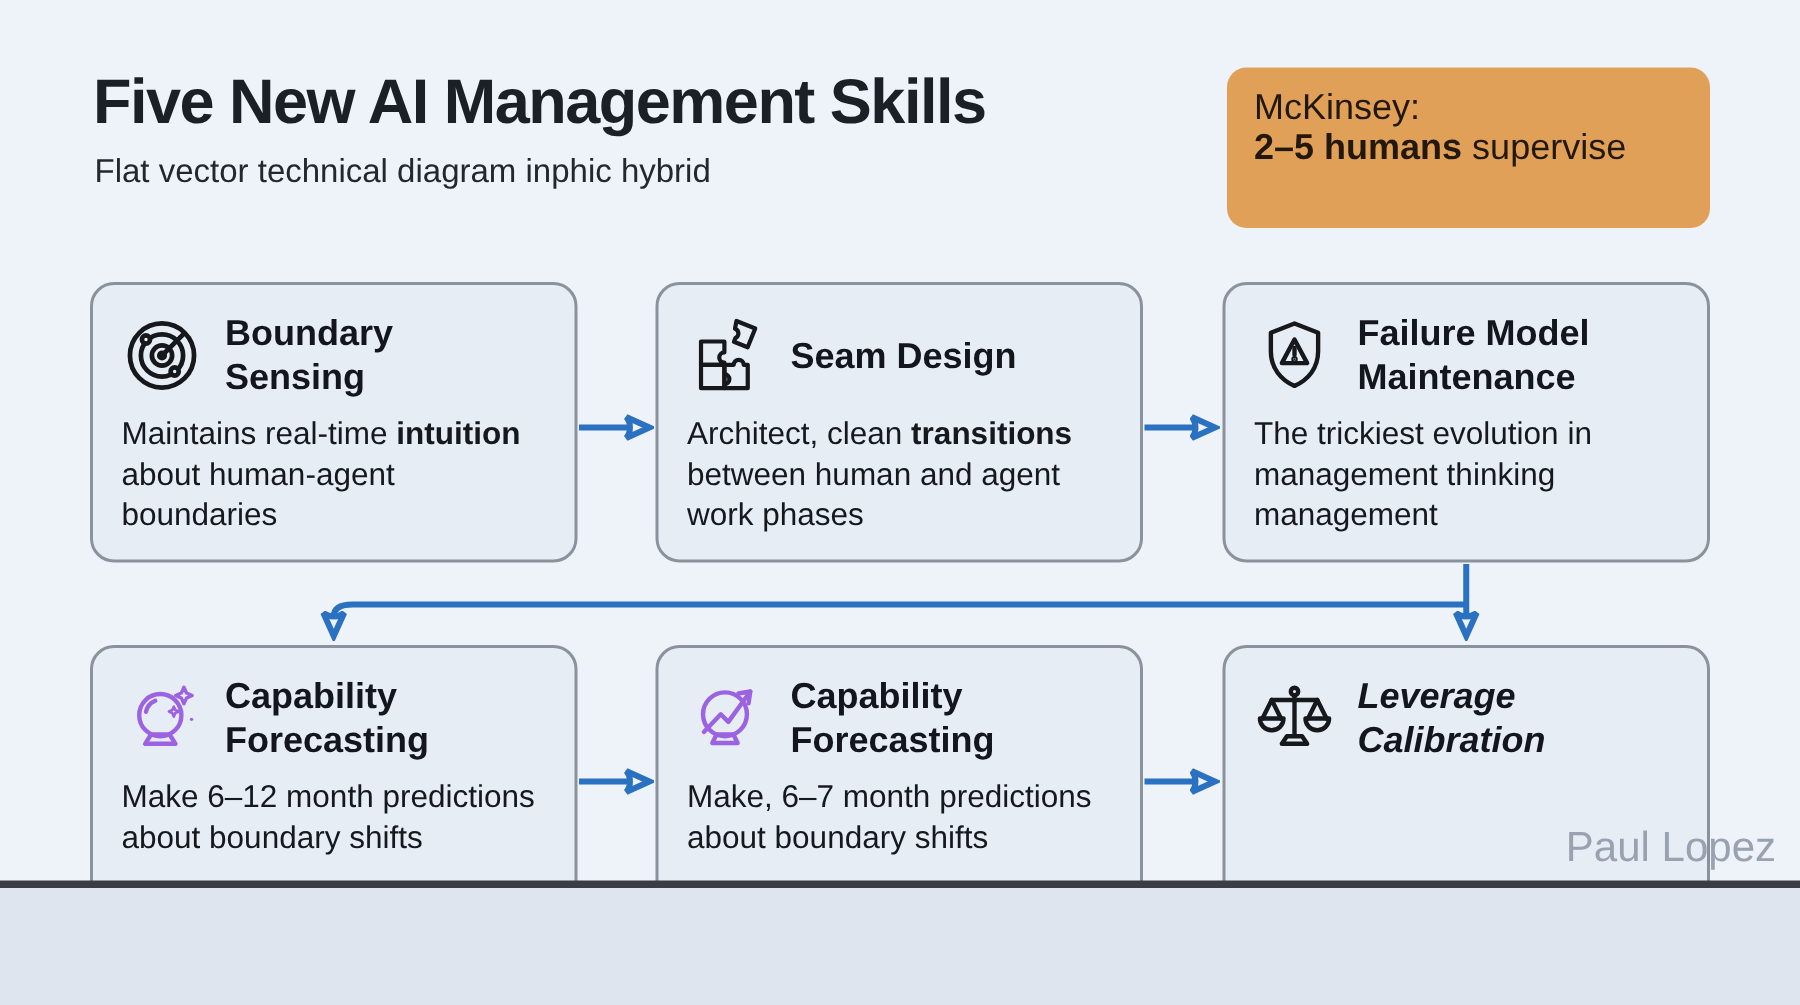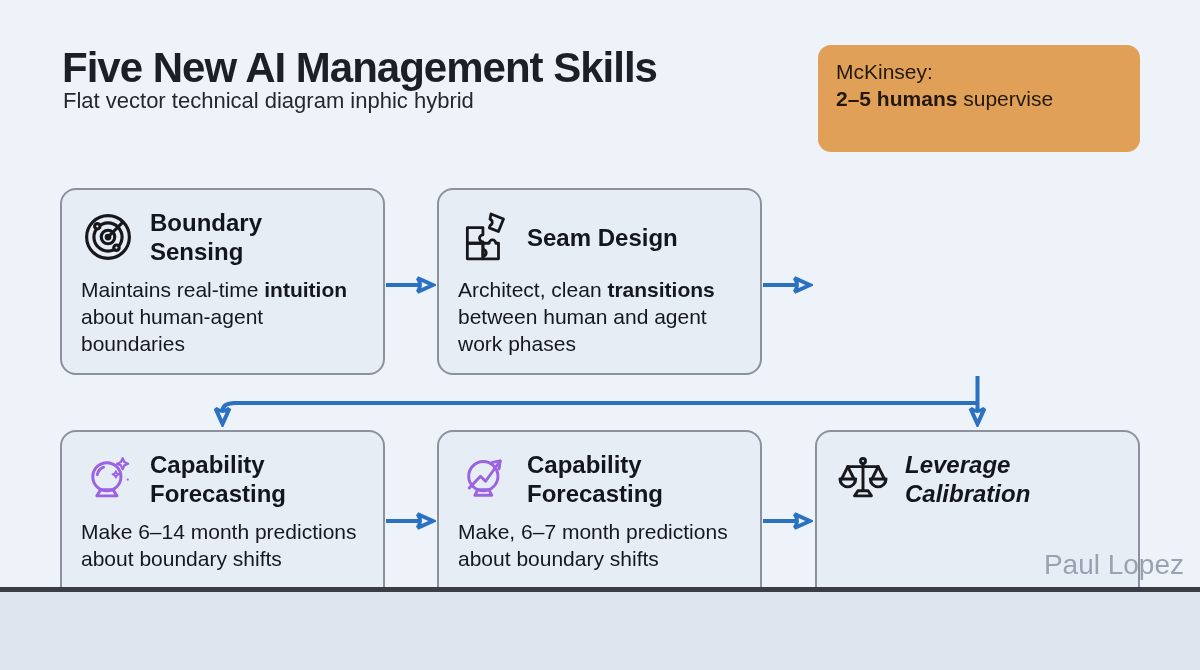--- a/index.html
+++ b/index.html
@@ -1,26 +1,26 @@
 <!DOCTYPE html>
 <html><head>
 <meta charset="utf-8">
 <style>
   html,body{margin:0;padding:0;background:#dfe5ee;font-family:"Liberation Sans",sans-serif;}
   .canvas{position:relative;width:1200px;height:592px;background:#eef2f9;overflow:hidden;}
 
   
   .title{position:absolute;left:62px;top:44px;margin:0;font-size:42px;font-weight:700;
          letter-spacing:-1px;color:#1b1f26;}
-  .subtitle{position:absolute;left:63px;top:88px;margin:0;font-size:22px;font-weight:400;color:#23272e;}
+  .subtitle{position:absolute;left:63px;top:101px;margin:0;font-size:22px;font-weight:400;color:#23272e;}
 
   
   .badge{position:absolute;left:818px;top:45px;width:322px;height:107px;box-sizing:border-box;
          background:#e1a058;border-radius:13px;padding:13px 18px;color:#23180c;}
-  .badge .bline{font-size:21px;line-height:27px;}
+  .badge .bline{font-size:24px;line-height:27px;}
 
   
   .card{position:absolute;width:325px;box-sizing:border-box;background:#e7edf5;
         border:2px solid #8b929d;border-radius:16px;padding:17px 19px;}
   .card-head{display:flex;align-items:center;gap:15px;min-height:60px;}
   .card-head .icon{flex:0 0 54px;width:54px;height:54px;}
   .card-head .icon svg{width:54px;height:54px;display:block;}
   .card-title{margin:0;font-size:24px;line-height:29px;font-weight:700;color:#13171d;white-space:pre-line;}
   .card-body{margin:9px 0 0 0;font-size:21px;line-height:27px;color:#15181d;}
   .card-body .b{font-weight:700;}
@@ -73,37 +73,52 @@
           <circle cx="14.5" cy="14.5" r="2.4" fill="#eef2f9"></circle>
           <circle cx="31.5" cy="33.5" r="2.4" fill="#eef2f9"></circle>
         </svg>
       </span>
       <h2 class="card-title">Boundary
 Sensing</h2>
     </div>
     <p class="card-body"><span>Maintains real-time </span><span class="b">intuition</span><span> about human-agent boundaries</span></p>
   </div>
 
+  <div class="card" style="left:815px;top:188px;height:187px;">
+    <div class="card-head">
+      <span class="icon">
+        <svg viewBox="0 0 48 48" fill="none" stroke="#16181b" stroke-width="2.6" stroke-linejoin="round" stroke-linecap="round">
+          <path d="M24,5 L38,10.5 V21.5 C38,31.5 32,38.5 24,42 C16,38.5 10,31.5 10,21.5 V10.5 Z"></path>
+          <path d="M24,14.5 L31.5,28.5 L16.5,28.5 Z"></path>
+          <path d="M24,19.5 V23.5"></path>
+          <circle cx="24" cy="26.2" r="0.6" fill="#16181b"></circle>
+        </svg>
+      </span>
+      <h2 class="card-title">Failure Model
+Maintenance</h2>
+    </div>
+    <p class="card-body"><span>The trickiest evolution in management thinking management</span></p>
+  </div>
 
   <div class="card" style="left:60px;top:430px;height:188px;">
     <div class="card-head">
       <span class="icon">
         <svg viewBox="0 0 48 48" fill="none" stroke="#9b63e2" stroke-width="2.6" stroke-linecap="round" stroke-linejoin="round">
           <circle cx="23" cy="22" r="12.5"></circle>
           <path d="M14.5,20 A9,9 0 0,1 20,13.5"></path>
           <path d="M14,39 L32,39 L28.5,33.5 L17.5,33.5 Z"></path>
           <path d="M37,5.5 l1.5,3.4 3.4,1.5 -3.4,1.5 -1.5,3.4 -1.5,-3.4 -3.4,-1.5 3.4,-1.5 Z" stroke-width="2"></path>
           <path d="M31,17 l0.9,2 2,0.9 -2,0.9 -0.9,2 -0.9,-2 -2,-0.9 2,-0.9 Z" stroke-width="1.6"></path>
           <circle cx="41.5" cy="24.5" r="1" fill="#9b63e2" stroke="none"></circle>
         </svg>
       </span>
       <h2 class="card-title">Capability
 Forecasting</h2>
     </div>
-    <p class="card-body"><span>Make 6–14 month predictions about boundary shifts</span></p>
+    <p class="card-body"><span>Make 6–12 month predictions about boundary shifts</span></p>
   </div>
 
   <div class="card" style="left:437px;top:430px;height:188px;">
     <div class="card-head">
       <span class="icon">
         <svg viewBox="0 0 48 48" fill="none" stroke="#9b63e2" stroke-width="2.6" stroke-linecap="round" stroke-linejoin="round">
           <circle cx="22.5" cy="21.5" r="13"></circle>
           <path d="M10,32 L20,21.5 L24.5,26 L37.5,8"></path>
           <path d="M37.5,8 L30.5,9.2 M37.5,8 L36.5,15"></path>
           <path d="M15,38.5 L30,38.5 L27.5,33.5 L17.5,33.5 Z"></path>

